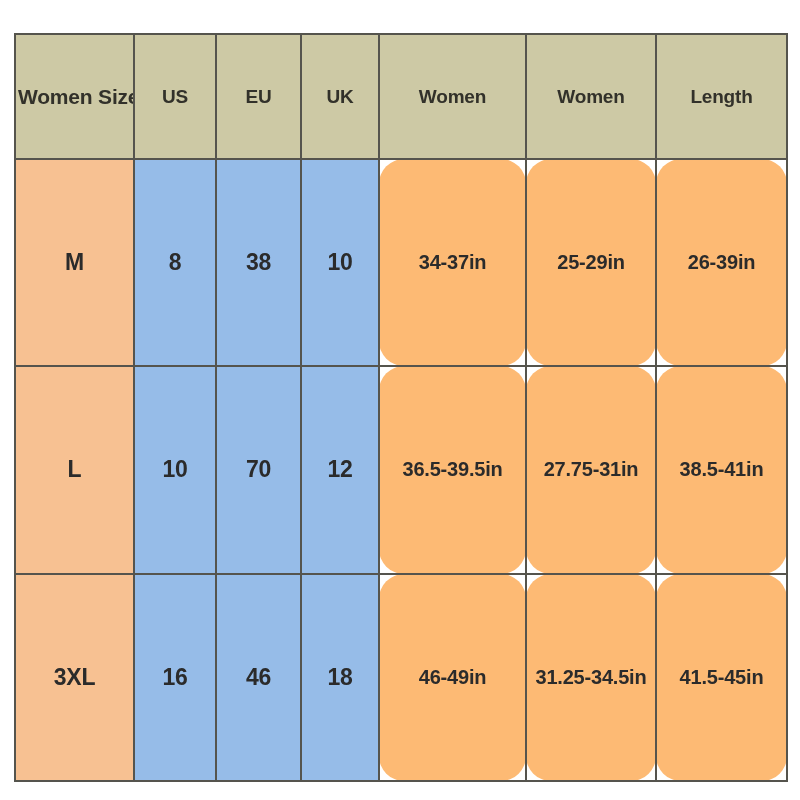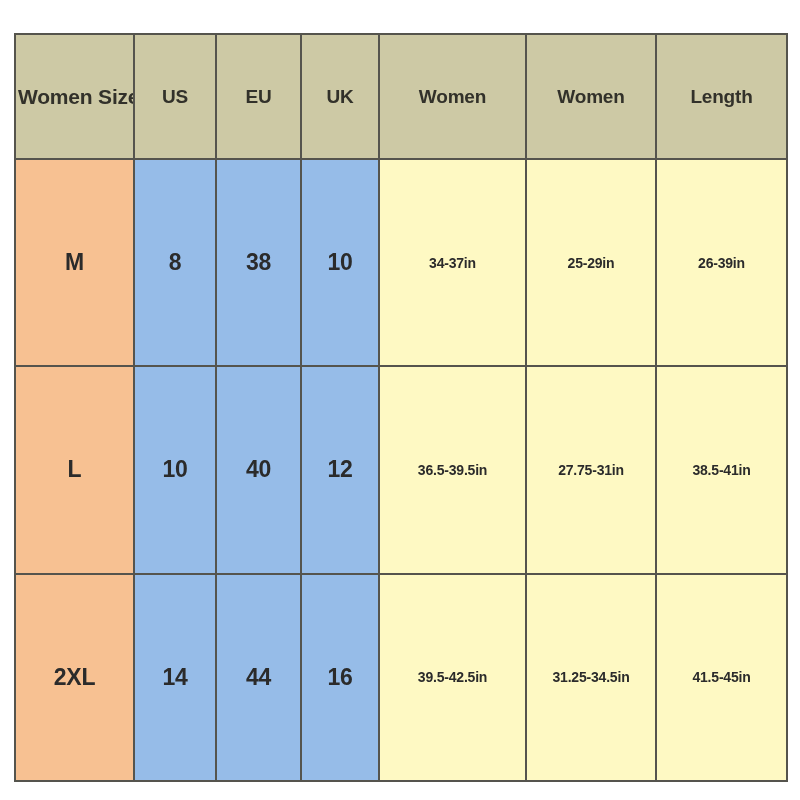--- a/index.html
+++ b/index.html
@@ -74,23 +74,24 @@
     color: #3a3a34;
   }
 
   td.cell-num {
     background: #96bce8;
     font-size: 23px;
     color: #2f2f33;
   }
 
   td.cell-meas {
-    background: #fef9c3;
-    font-size: 14px;
+    background: #fdba74;
+    font-size: 20px;
     color: #2b2b2b;
+    border-radius: 25px;
   }
 </style>
 </head>
 <body>
 
 <div id="page">
 
   <table id="size-chart">
     <colgroup>
       <col class="c-size">
@@ -122,34 +123,34 @@
         <td class="cell-num">38</td>
         <td class="cell-num">10</td>
         <td class="cell-meas">34-37in</td>
         <td class="cell-meas">25-29in</td>
         <td class="cell-meas">26-39in</td>
       </tr>
 
       <tr>
         <td class="cell-size">L</td>
         <td class="cell-num">10</td>
-        <td class="cell-num">40</td>
+        <td class="cell-num">70</td>
         <td class="cell-num">12</td>
         <td class="cell-meas">36.5-39.5in</td>
         <td class="cell-meas">27.75-31in</td>
         <td class="cell-meas">38.5-41in</td>
       </tr>
 
 
+
       <tr>
-        <td class="cell-size">2XL</td>
-        <td class="cell-num">14</td>
-        <td class="cell-num">44</td>
+        <td class="cell-size">3XL</td>
         <td class="cell-num">16</td>
-        <td class="cell-meas">39.5-42.5in</td>
+        <td class="cell-num">46</td>
+        <td class="cell-num">18</td>
+        <td class="cell-meas">46-49in</td>
         <td class="cell-meas">31.25-34.5in</td>
         <td class="cell-meas">41.5-45in</td>
       </tr>
-
     </tbody>
   </table>
 
 </div>
 
 </body></html>

